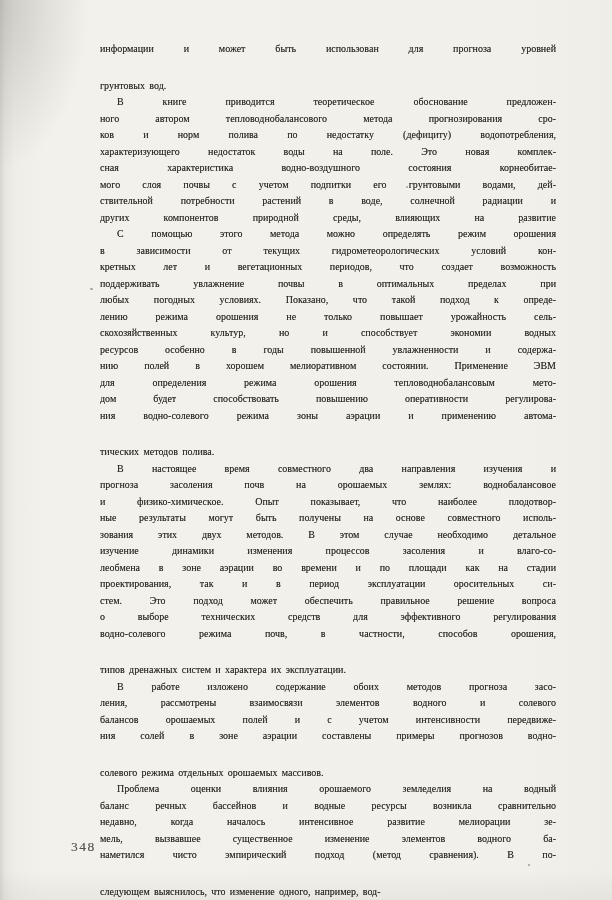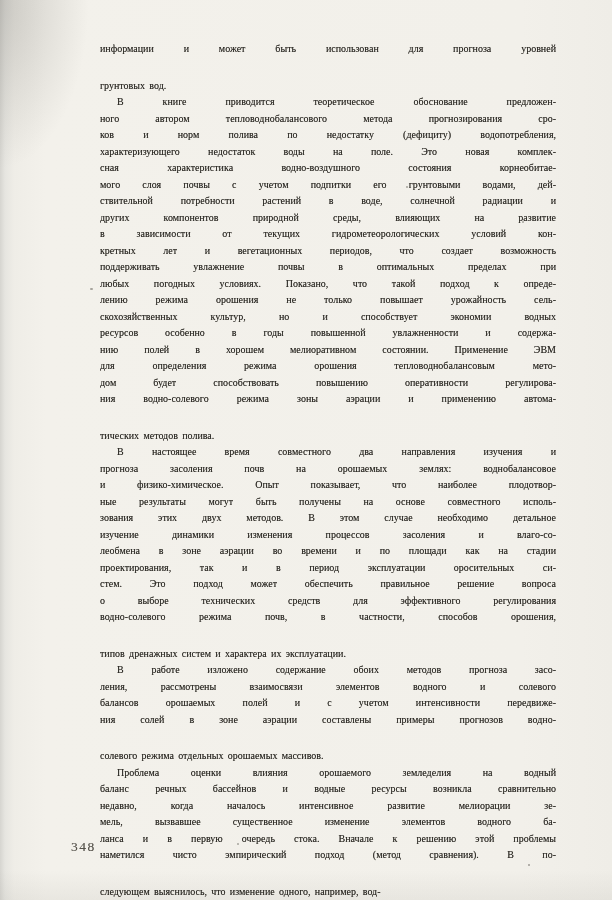--- a/index.html
+++ b/index.html
@@ -87,20 +87,21 @@
       <div class="line">информации и может быть использован для прогноза уровней</div>
       <div class="line para-last">грунтовых вод.</div>
       <div class="line para-first">В книге приводится теоретическое обоснование предложен-</div>
       <div class="line">ного автором тепловоднобалансового метода прогнозирования сро-</div>
       <div class="line">ков и норм полива по недостатку (дефициту) водопотребления,</div>
       <div class="line">характеризующего недостаток воды на поле. Это новая комплек-</div>
       <div class="line">сная характеристика водно-воздушного состояния корнеобитае-</div>
       <div class="line">мого слоя почвы с учетом подпитки его грунтовыми водами, дей-</div>
       <div class="line">ствительной потребности растений в воде, солнечной радиации и</div>
       <div class="line">других компонентов природной среды, влияющих на развитие</div>
+      <div class="line para-first">С помощью этого метода можно определять режим орошения</div>
       <div class="line">в зависимости от текущих гидрометеорологических условий кон-</div>
       <div class="line">кретных лет и вегетационных периодов, что создает возможность</div>
       <div class="line">поддерживать увлажнение почвы в оптимальных пределах при</div>
       <div class="line">любых погодных условиях. Показано, что такой подход к опреде-</div>
       <div class="line">лению режима орошения не только повышает урожайность сель-</div>
       <div class="line">скохозяйственных культур, но и способствует экономии водных</div>
       <div class="line">ресурсов особенно в годы повышенной увлажненности и содержа-</div>
       <div class="line">нию полей в хорошем мелиоративном состоянии. Применение ЭВМ</div>
       <div class="line">для определения режима орошения тепловоднобалансовым мето-</div>
       <div class="line">дом будет способствовать повышению оперативности регулирова-</div>
@@ -120,21 +121,20 @@
       <div class="line para-last">типов дренажных систем и характера их эксплуатации.</div>
       <div class="line para-first">В работе изложено содержание обоих методов прогноза засо-</div>
       <div class="line">ления, рассмотрены взаимосвязи элементов водного и солевого</div>
       <div class="line">балансов орошаемых полей и с учетом интенсивности передвиже-</div>
       <div class="line">ния солей в зоне аэрации составлены примеры прогнозов водно-</div>
       <div class="line para-last">солевого режима отдельных орошаемых массивов.</div>
       <div class="line para-first">Проблема оценки влияния орошаемого земледелия на водный</div>
       <div class="line">баланс речных бассейнов и водные ресурсы возникла сравнительно</div>
       <div class="line">недавно, когда началось интенсивное развитие мелиорации зе-</div>
       <div class="line">мель, вызвавшее существенное изменение элементов водного ба-</div>
-      <div class="line">ланса и в первую очередь стока. Вначале к решению этой проблемы</div>
       <div class="line">наметился чисто эмпирический подход (метод сравнения). В по-</div>
       <div class="line para-last">следующем выяснилось, что изменение одного, например, вод-</div>
     </div>
 
   <div class="page-number">348</div>
 
   <div class="speck s1"></div>
   <div class="speck s2"></div>
   <div class="speck s3"></div>
   <div class="speck s4"></div>

